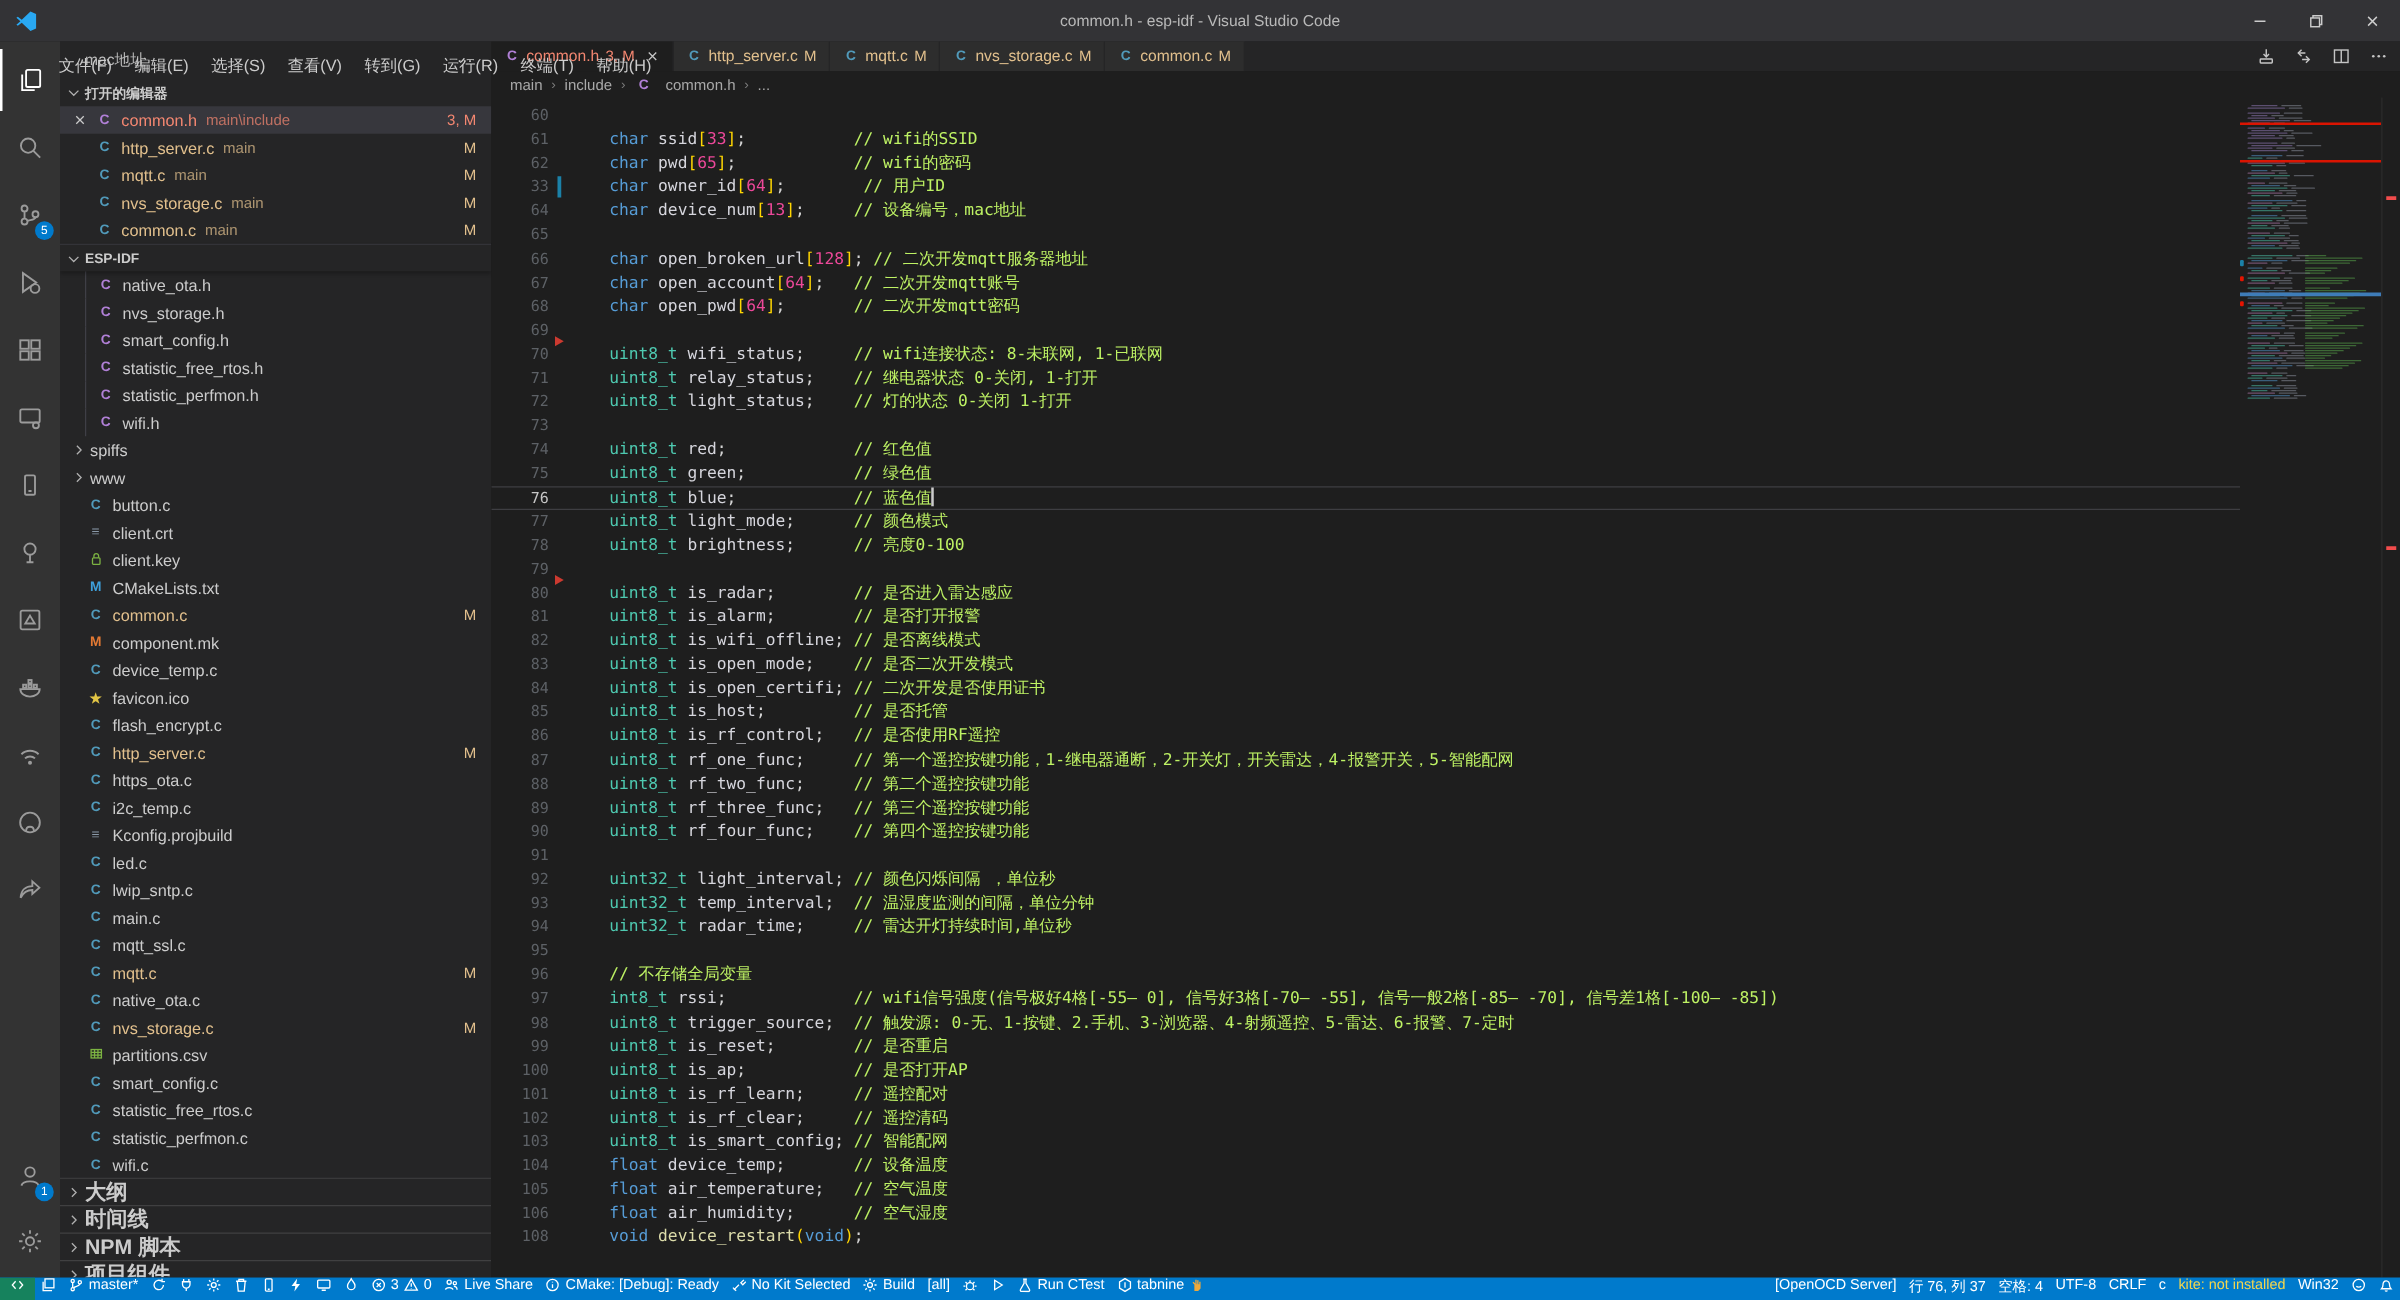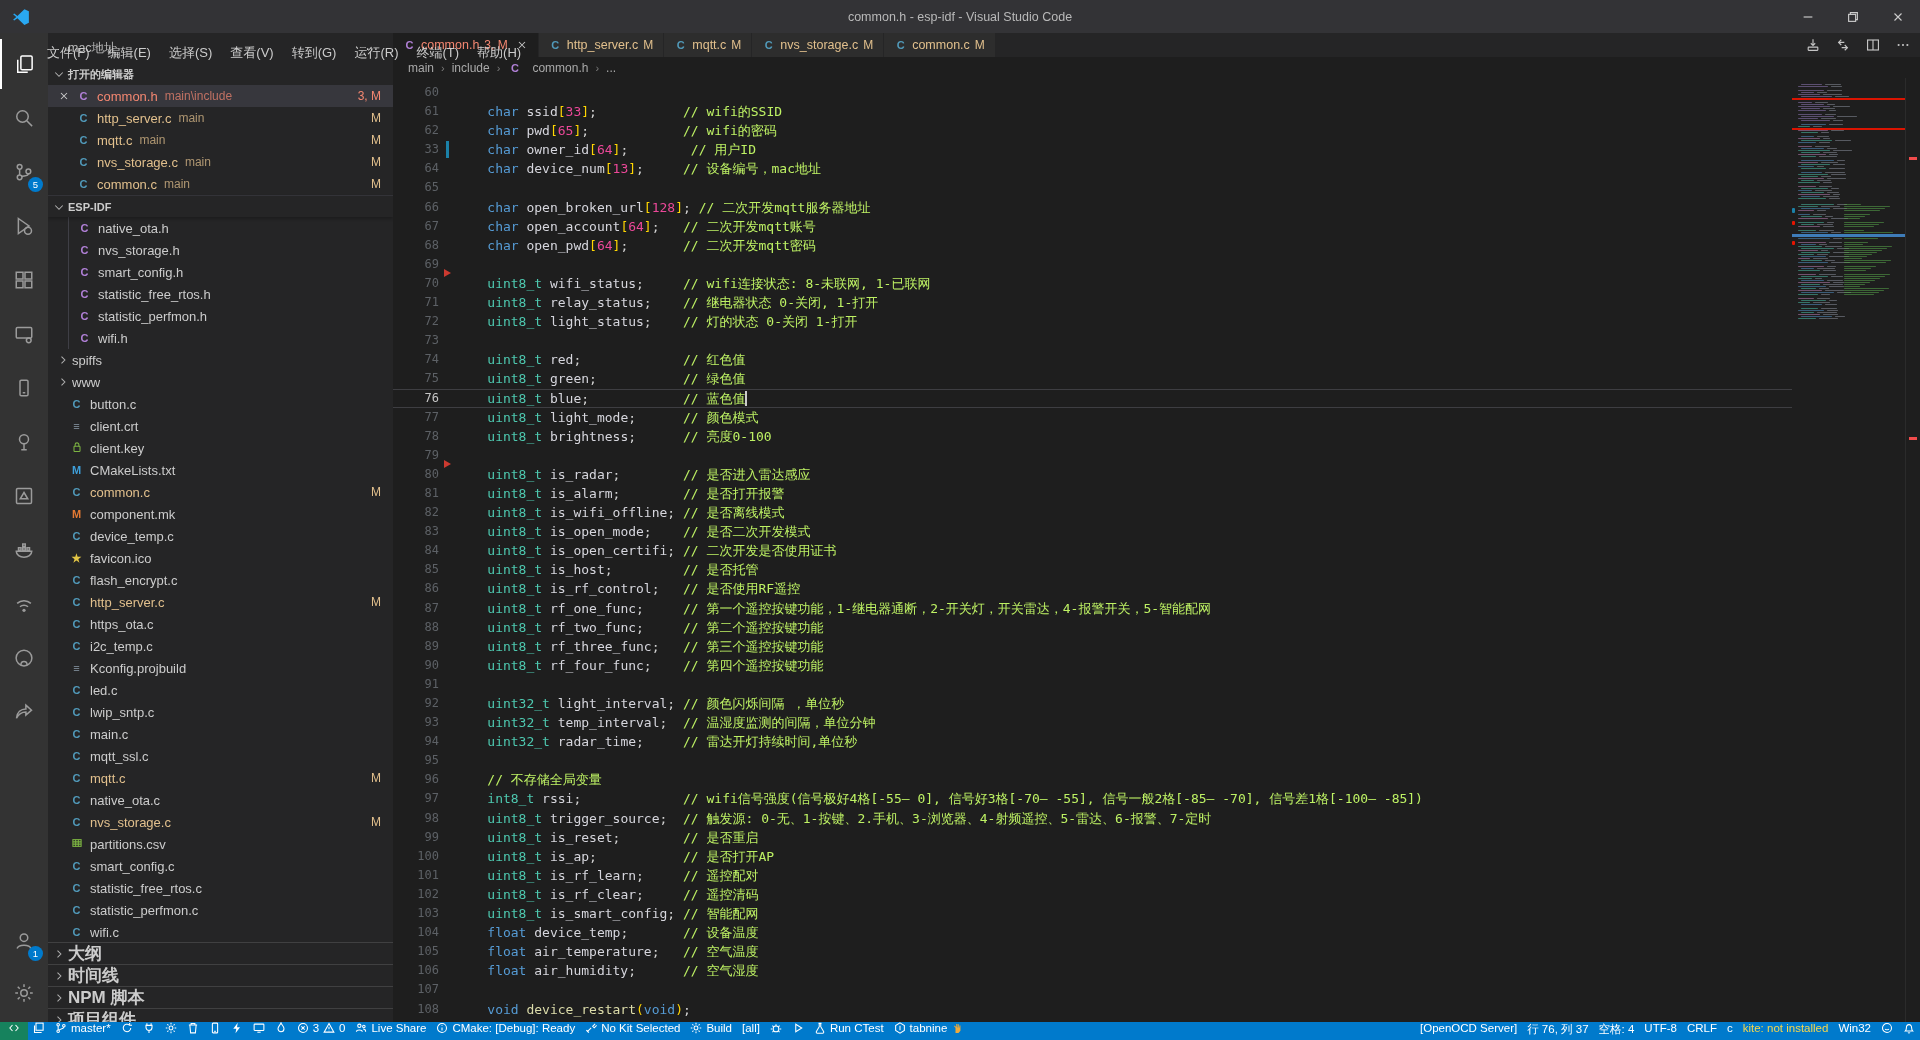--- a/index.html
+++ b/index.html
@@ -796,25 +796,20 @@
         </div>
         <div class="cl">
           <span class="ln">105</span>
           <span class="gut"></span>
           <span class="ct"><span class="tk-pl">    </span><span class="tk-kw">float</span><span class="tk-pl"> </span><span class="tk-id">air_temperature</span><span class="tk-pl">;</span><span class="tk-cm">   // 空气温度</span></span>
         </div>
         <div class="cl">
           <span class="ln">106</span>
           <span class="gut"></span>
           <span class="ct"><span class="tk-pl">    </span><span class="tk-kw">float</span><span class="tk-pl"> </span><span class="tk-id">air_humidity</span><span class="tk-pl">;</span><span class="tk-cm">      // 空气湿度</span></span>
-        </div>
-        <div class="cl">
-          <span class="ln">107</span>
-          <span class="gut"></span>
-          <span class="ct"></span>
         </div>
         <div class="cl">
           <span class="ln">108</span>
           <span class="gut"></span>
           <span class="ct"><span class="tk-pl">    </span><span class="tk-kw">void</span><span class="tk-pl"> </span><span class="tk-fn">device_restart</span><span class="tk-b">(</span><span class="tk-kw">void</span><span class="tk-b">)</span><span class="tk-pl">;</span></span>
         </div>
       </div>
     <div class="minimap" id="minimap">
         <div class="mm-bar" style="left:9px;top:6.0px;width:21px;background:#9a7fc4;opacity:.5"></div>
         <div class="mm-bar" style="left:33px;top:6.0px;width:16px;background:#9da5b4;opacity:.45"></div>

